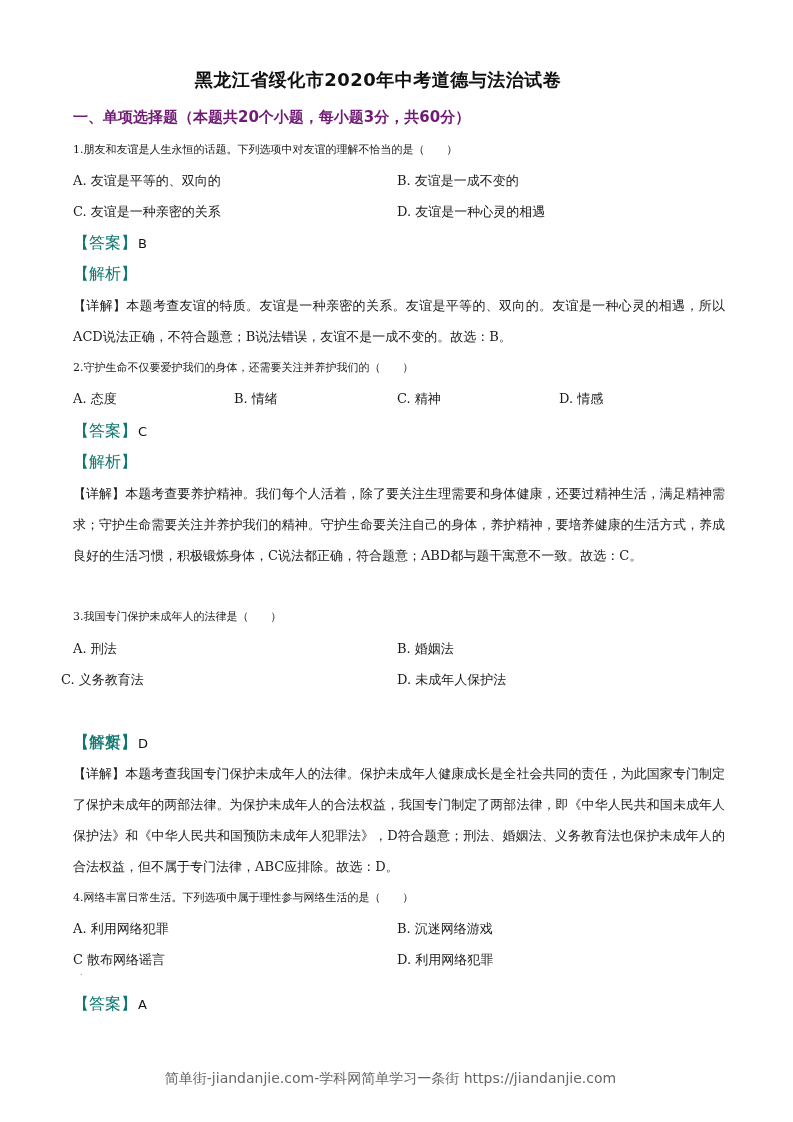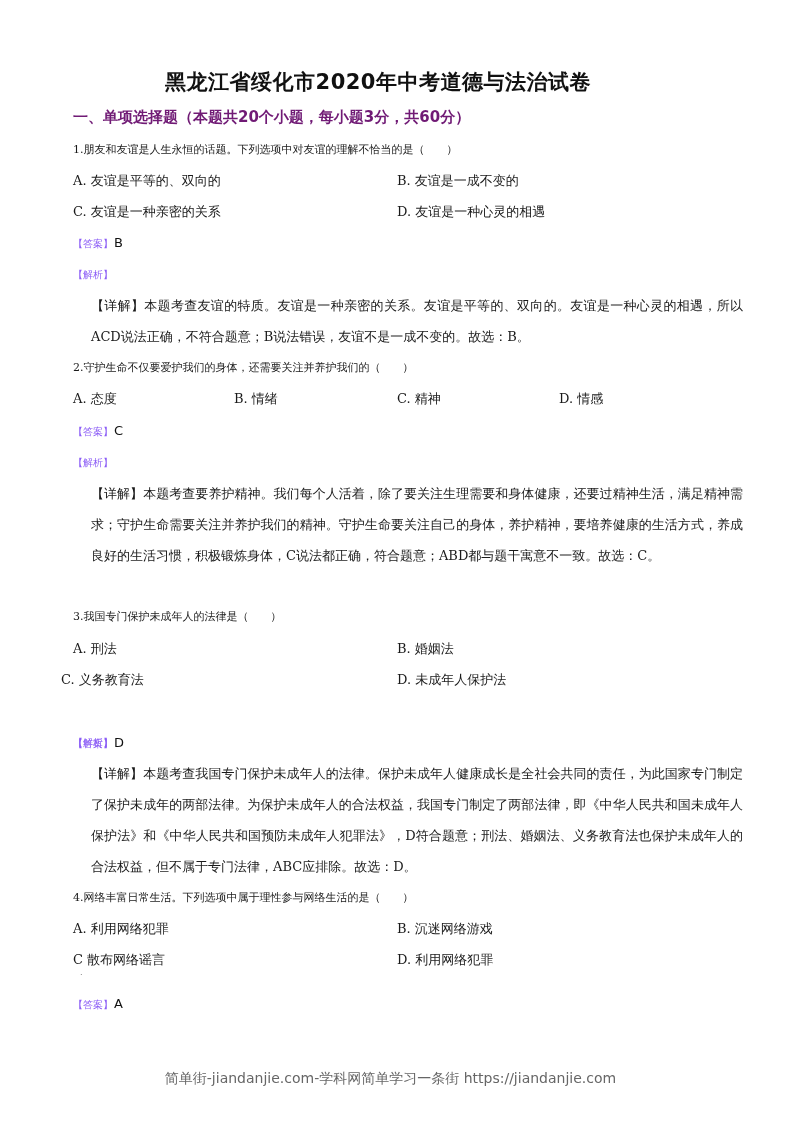--- a/index.html
+++ b/index.html
@@ -1,27 +1,27 @@
 <!DOCTYPE html>
 <html><head>
   <meta charset="utf-8">
   <style>
     html, body { margin: 0; padding: 0; background: #ffffff; }
     body { width: 793px; height: 1122px; position: relative; overflow: hidden;
            font-family: "DejaVu Serif", "Liberation Serif", serif; color: #1a1a1a; }
     .page-title { position: absolute; left: 0; width: 756px; top: 68px; text-align: center;
-           font-family: "DejaVu Sans", sans-serif; font-weight: bold; font-size: 21px; letter-spacing: 0.5px; color: #111; }
+           font-family: "DejaVu Sans", sans-serif; font-weight: bold; font-size: 18px; letter-spacing: 0.5px; color: #111; }
     .section-heading { position: absolute; left: 73px; top: 108px;
            font-family: "DejaVu Sans", sans-serif; font-weight: bold; font-size: 15px; color: #701a75; }
     .line { position: absolute; left: 73px; font-size: 13px; line-height: 18px; white-space: nowrap; }
     .q-stem { font-size: 11px; }
     .opt { position: absolute; font-size: 13px; white-space: nowrap; }
-    .tag { color: #8b5cf6; font-family: Liberation Serif, serif; font-size: 10px; }
+    .tag { color: #0f766e; font-family: Liberation Serif, serif; font-size: 16px; }
     .tag-val { color: #111; font-family: "DejaVu Sans", sans-serif; font-size: 13px; margin-left: 1px; }
-    .para { position: absolute; left: 73px; width: 652px; font-size: 13px; line-height: 31px; text-align: justify; margin-left: 18px; }
+    .para { position: absolute; left: 73px; width: 652px; font-size: 13px; line-height: 31px; text-align: justify; }
     .dot { position: absolute; left: 80px; top: 970px; font-size: 8px; color: #555; }
     .footer { position: absolute; left: 0; width: 781px; top: 1070px; text-align: center;
            font-family: "DejaVu Sans", sans-serif; font-size: 14px; color: #666; }
   </style>
 </head>
 <body>
 
 <div class="page-title">黑龙江省绥化市2020年中考道德与法治试卷</div>
 <div class="section-heading">一、单项选择题（本题共20个小题，每小题3分，共60分）</div>
 

